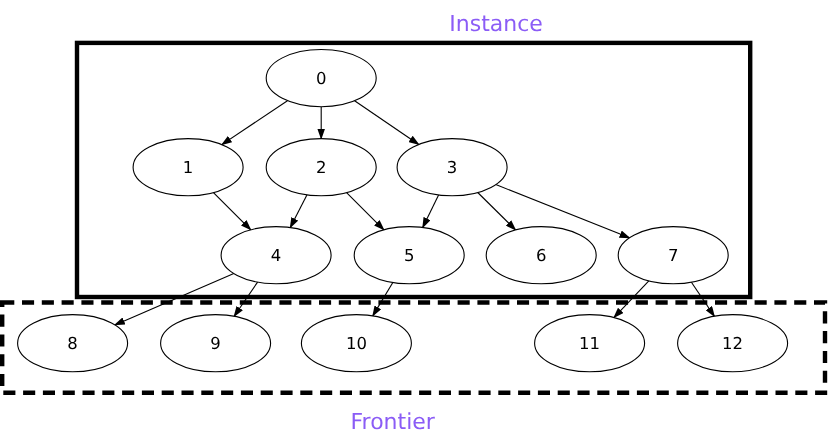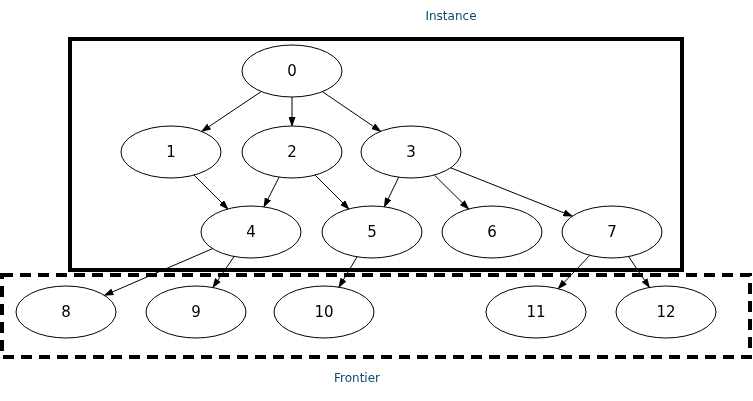--- a/index.html
+++ b/index.html
@@ -17,23 +17,23 @@
   }
   .stage svg {
     position: absolute;
     left: 0;
     top: 0;
     display: block;
   }
   .box-label {
     position: absolute;
     transform: translateX(-50%);
-    font-size: 12px;
+    font-size: 20px;
     line-height: 1.15;
-    color: #0c4a6e;
+    color: #8b5cf6;
     white-space: nowrap;
   }
 </style>
 </head>
 <body>
 
 <div class="stage">
   <svg id="graph" width="753" height="401" viewBox="0 0 753 401">
       <defs>
         <marker id="arrow" markerWidth="10" markerHeight="7" refX="9" refY="3.5" orient="auto" markerUnits="userSpaceOnUse">

